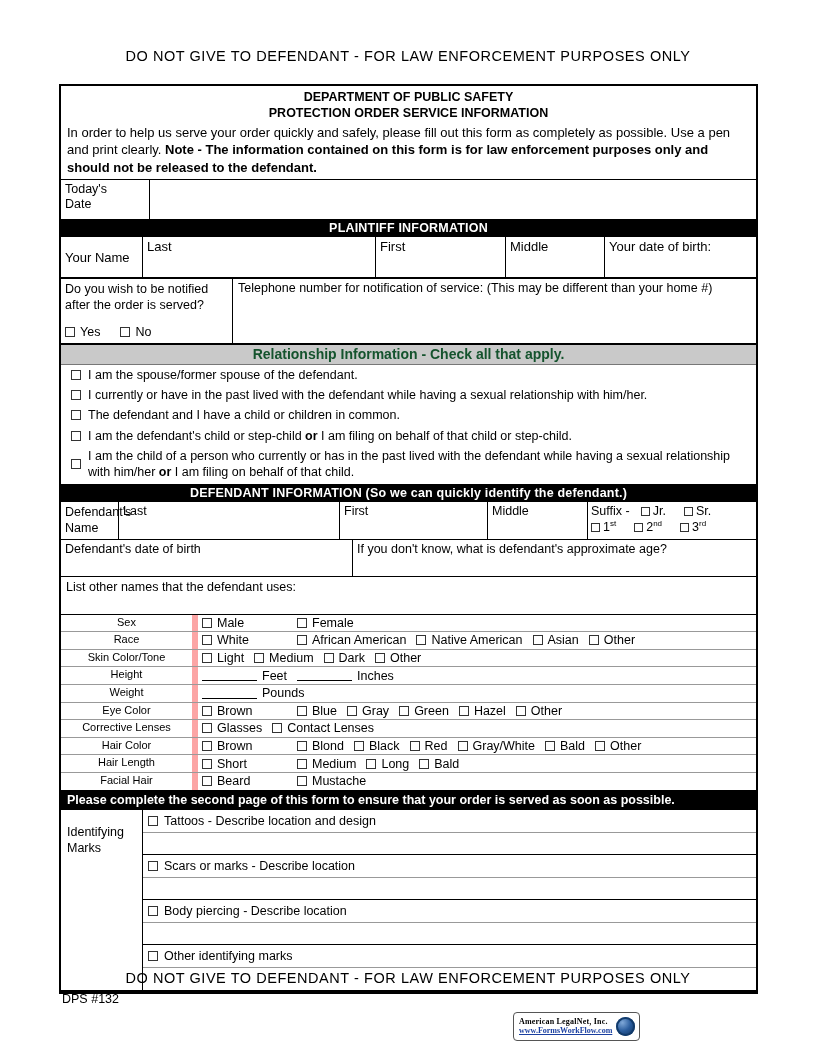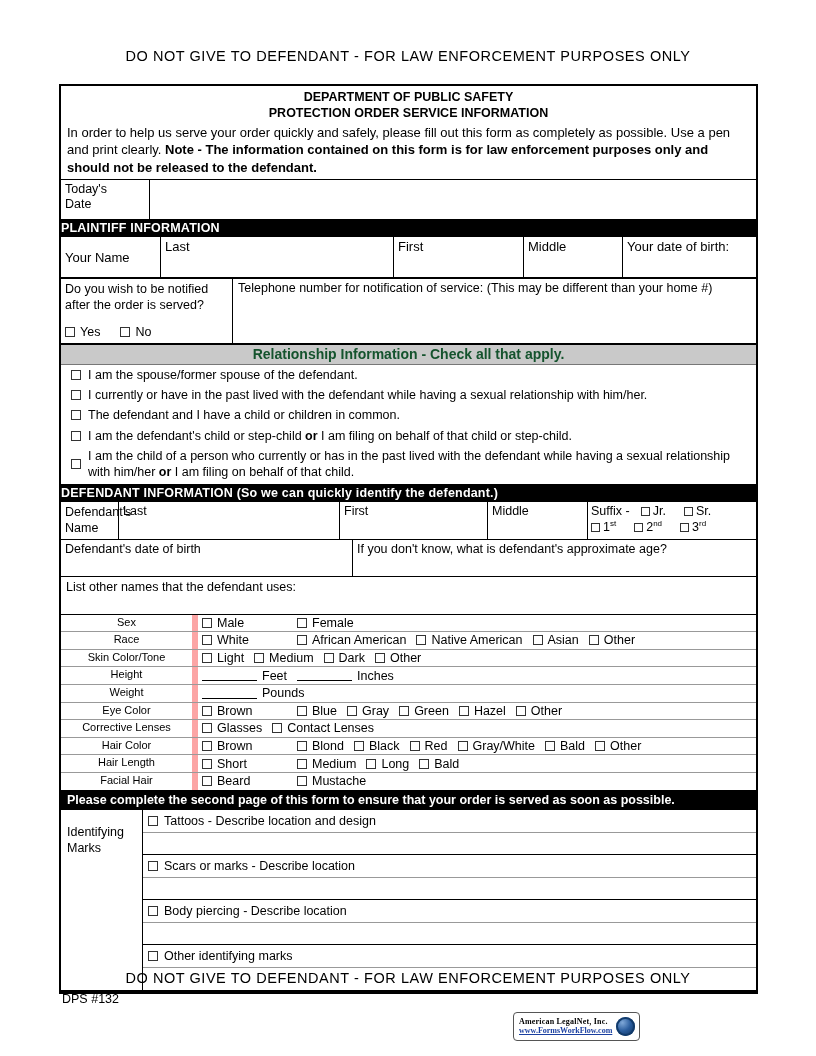--- a/index.html
+++ b/index.html
@@ -84,42 +84,42 @@
     font-size:13px;
     line-height:1.33;
     padding:2px 6px 3px;
     border-bottom:1px solid #000;
   }
   #intro-block b { font-weight:bold; }
 
   
   .bar-black {
     background:#000; color:#fff;
-    text-align:left;
+    text-align:center;
     font-size:12.5px; font-weight:bold;
     padding:1px 0 2px;
     letter-spacing:.2px;
   }
   .bar-gray {
     background:#c9c9c9; color:#14532d;
     text-align:center;
     font-size:14px; font-weight:bold;
     padding:1px 0 2px;
     border-bottom:1px solid #777;
   }
 
   
   #todays-date-row { border-bottom:1px solid #000; }
   #todays-date-label { width:89px; font-size:12.5px; line-height:1.25; padding:2px 4px 6px; }
   #todays-date-value { flex:1 1 auto; }
 
   
   .name-row { border-bottom:2px solid #000; min-height:42px; }
   .name-row .cell { font-size:13px; }
-  #your-name-label { width:100px; display:flex; align-items:center; }
+  #your-name-label { width:82px; display:flex; align-items:center; }
   #pl-last   { width:233px; }
   #pl-first  { width:130px; }
   #pl-middle { width:99px; }
   #pl-dob    { flex:1 1 auto; }
 
   
   #notify-row { border-bottom:2px solid #000; }
   #notify-q { width:172px; font-size:12.5px; line-height:1.3; padding:2px 4px 3px; }
   #notify-phone { flex:1 1 auto; font-size:12.5px; padding:2px 5px; }
   .yesno { margin-top:10px; display:flex; gap:10px; align-items:center; }

